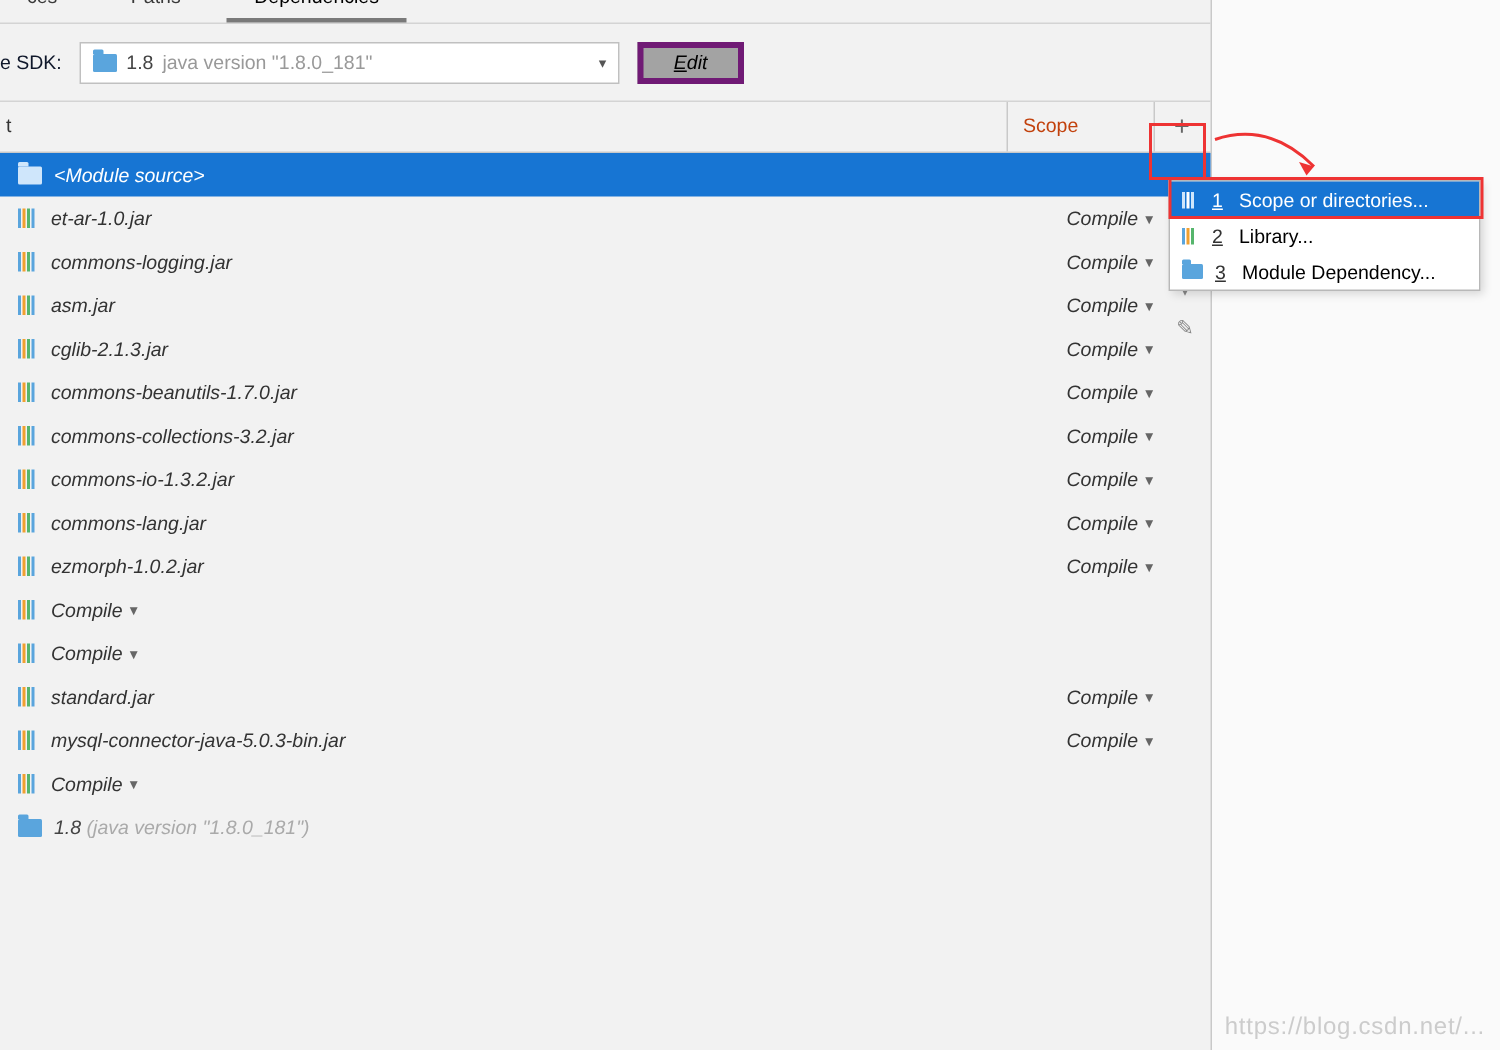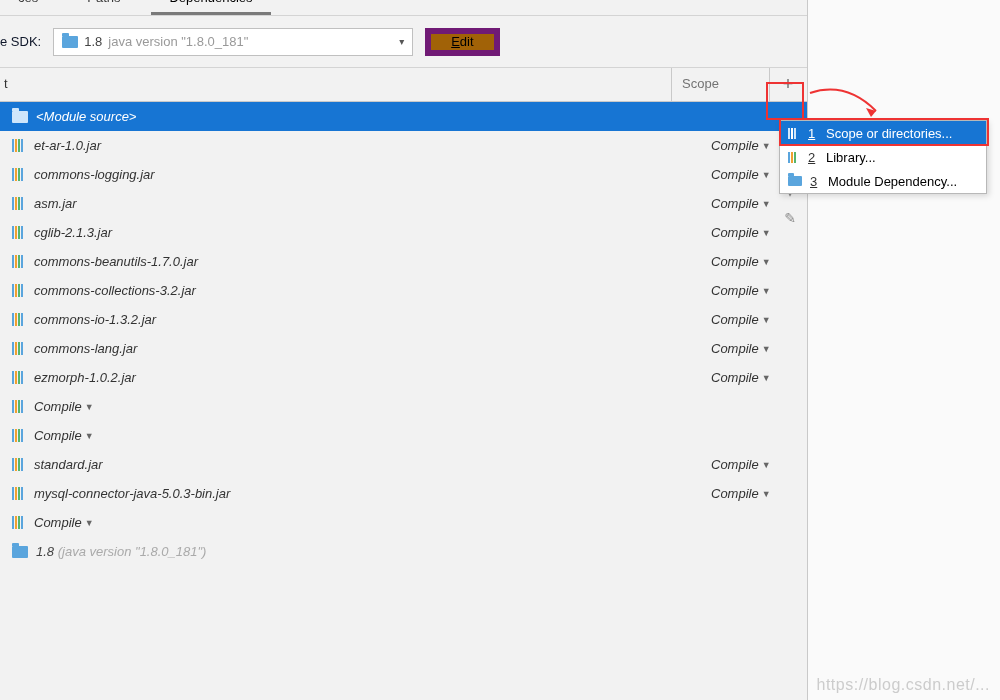--- a/index.html
+++ b/index.html
@@ -13,26 +13,26 @@
 .tab.active { border-bottom: 3px solid #7a7a7a; color: #000; }
 
 .sdk-row { height: 52px; display: flex; align-items: center; padding: 12px 8px 12px 0; gap: 12px; border-bottom: 1px solid #d4d4d4; }
 .sdk-label { padding-left: 0; color: #0f172a; }
 .sdk-combo { flex: 0 0 360px; height: 28px; border: 1px solid #c0c0c0; background: #fff; display: flex; align-items: center; padding: 0 8px; gap: 6px; position: relative; }
 .sdk-combo .arrow { position: absolute; right: 8px; color: #555; font-size: 10px; }
 .sdk-combo .folder-icon { width: 16px; height: 12px; background: #5aa5dd; border-radius: 1px; position: relative; }
 .sdk-combo .folder-icon::before { content:""; position:absolute; top:-3px; left:0; width:7px; height:3px; background:#5aa5dd; border-radius:1px 1px 0 0;}
 .sdk-combo .ver { color: #444; }
 .sdk-combo .desc { color: #999; }
-.edit-btn { height: 28px; padding: 0 20px; border: 6px solid #701a75; background: #a16207; cursor: pointer; }
+.edit-btn { height: 28px; padding: 0 20px; border: 4px solid #701a75; background: #a3a3a3; cursor: pointer; font-style: italic; }
 .edit-btn .u { text-decoration: underline; }
 
 .table-header { height: 34px; display: flex; border-bottom: 1px solid #c9c9c9; }
 .th-export { width: 672px; border-right: 1px solid #c9c9c9; padding: 8px 0 0 4px; color: #333; }
-.th-scope { width: 98px; border-right: 1px solid #c9c9c9; padding: 8px 0 0 10px; color: #737373; }
+.th-scope { width: 98px; border-right: 1px solid #c9c9c9; padding: 8px 0 0 10px; color: #c2410c; }
 .th-add { width: 36px; display: flex; align-items: center; justify-content: center; color: #666; font-size: 18px; cursor: pointer; }
 
 .rows { }
 .row { height: 29px; display: flex; align-items: center; padding-left: 12px; gap: 8px; font-style: italic; }
 .row.module { background: #1775d3; color: #fff; }
 .row.module .folder-icon { width: 16px; height: 12px; background: #cfe6fb; border-radius: 1px; position: relative; }
 .row.module .folder-icon::before { content:""; position:absolute; top:-3px; left:0; width:7px; height:3px; background:#cfe6fb; border-radius:1px 1px 0 0;}
 .row .name { flex: 1; color: #333; }
 .row.module .name { color: #fff; }
 .row .scope { width: 96px; color: #333; display: flex; align-items: center; gap: 3px; padding-right: 12px; }

